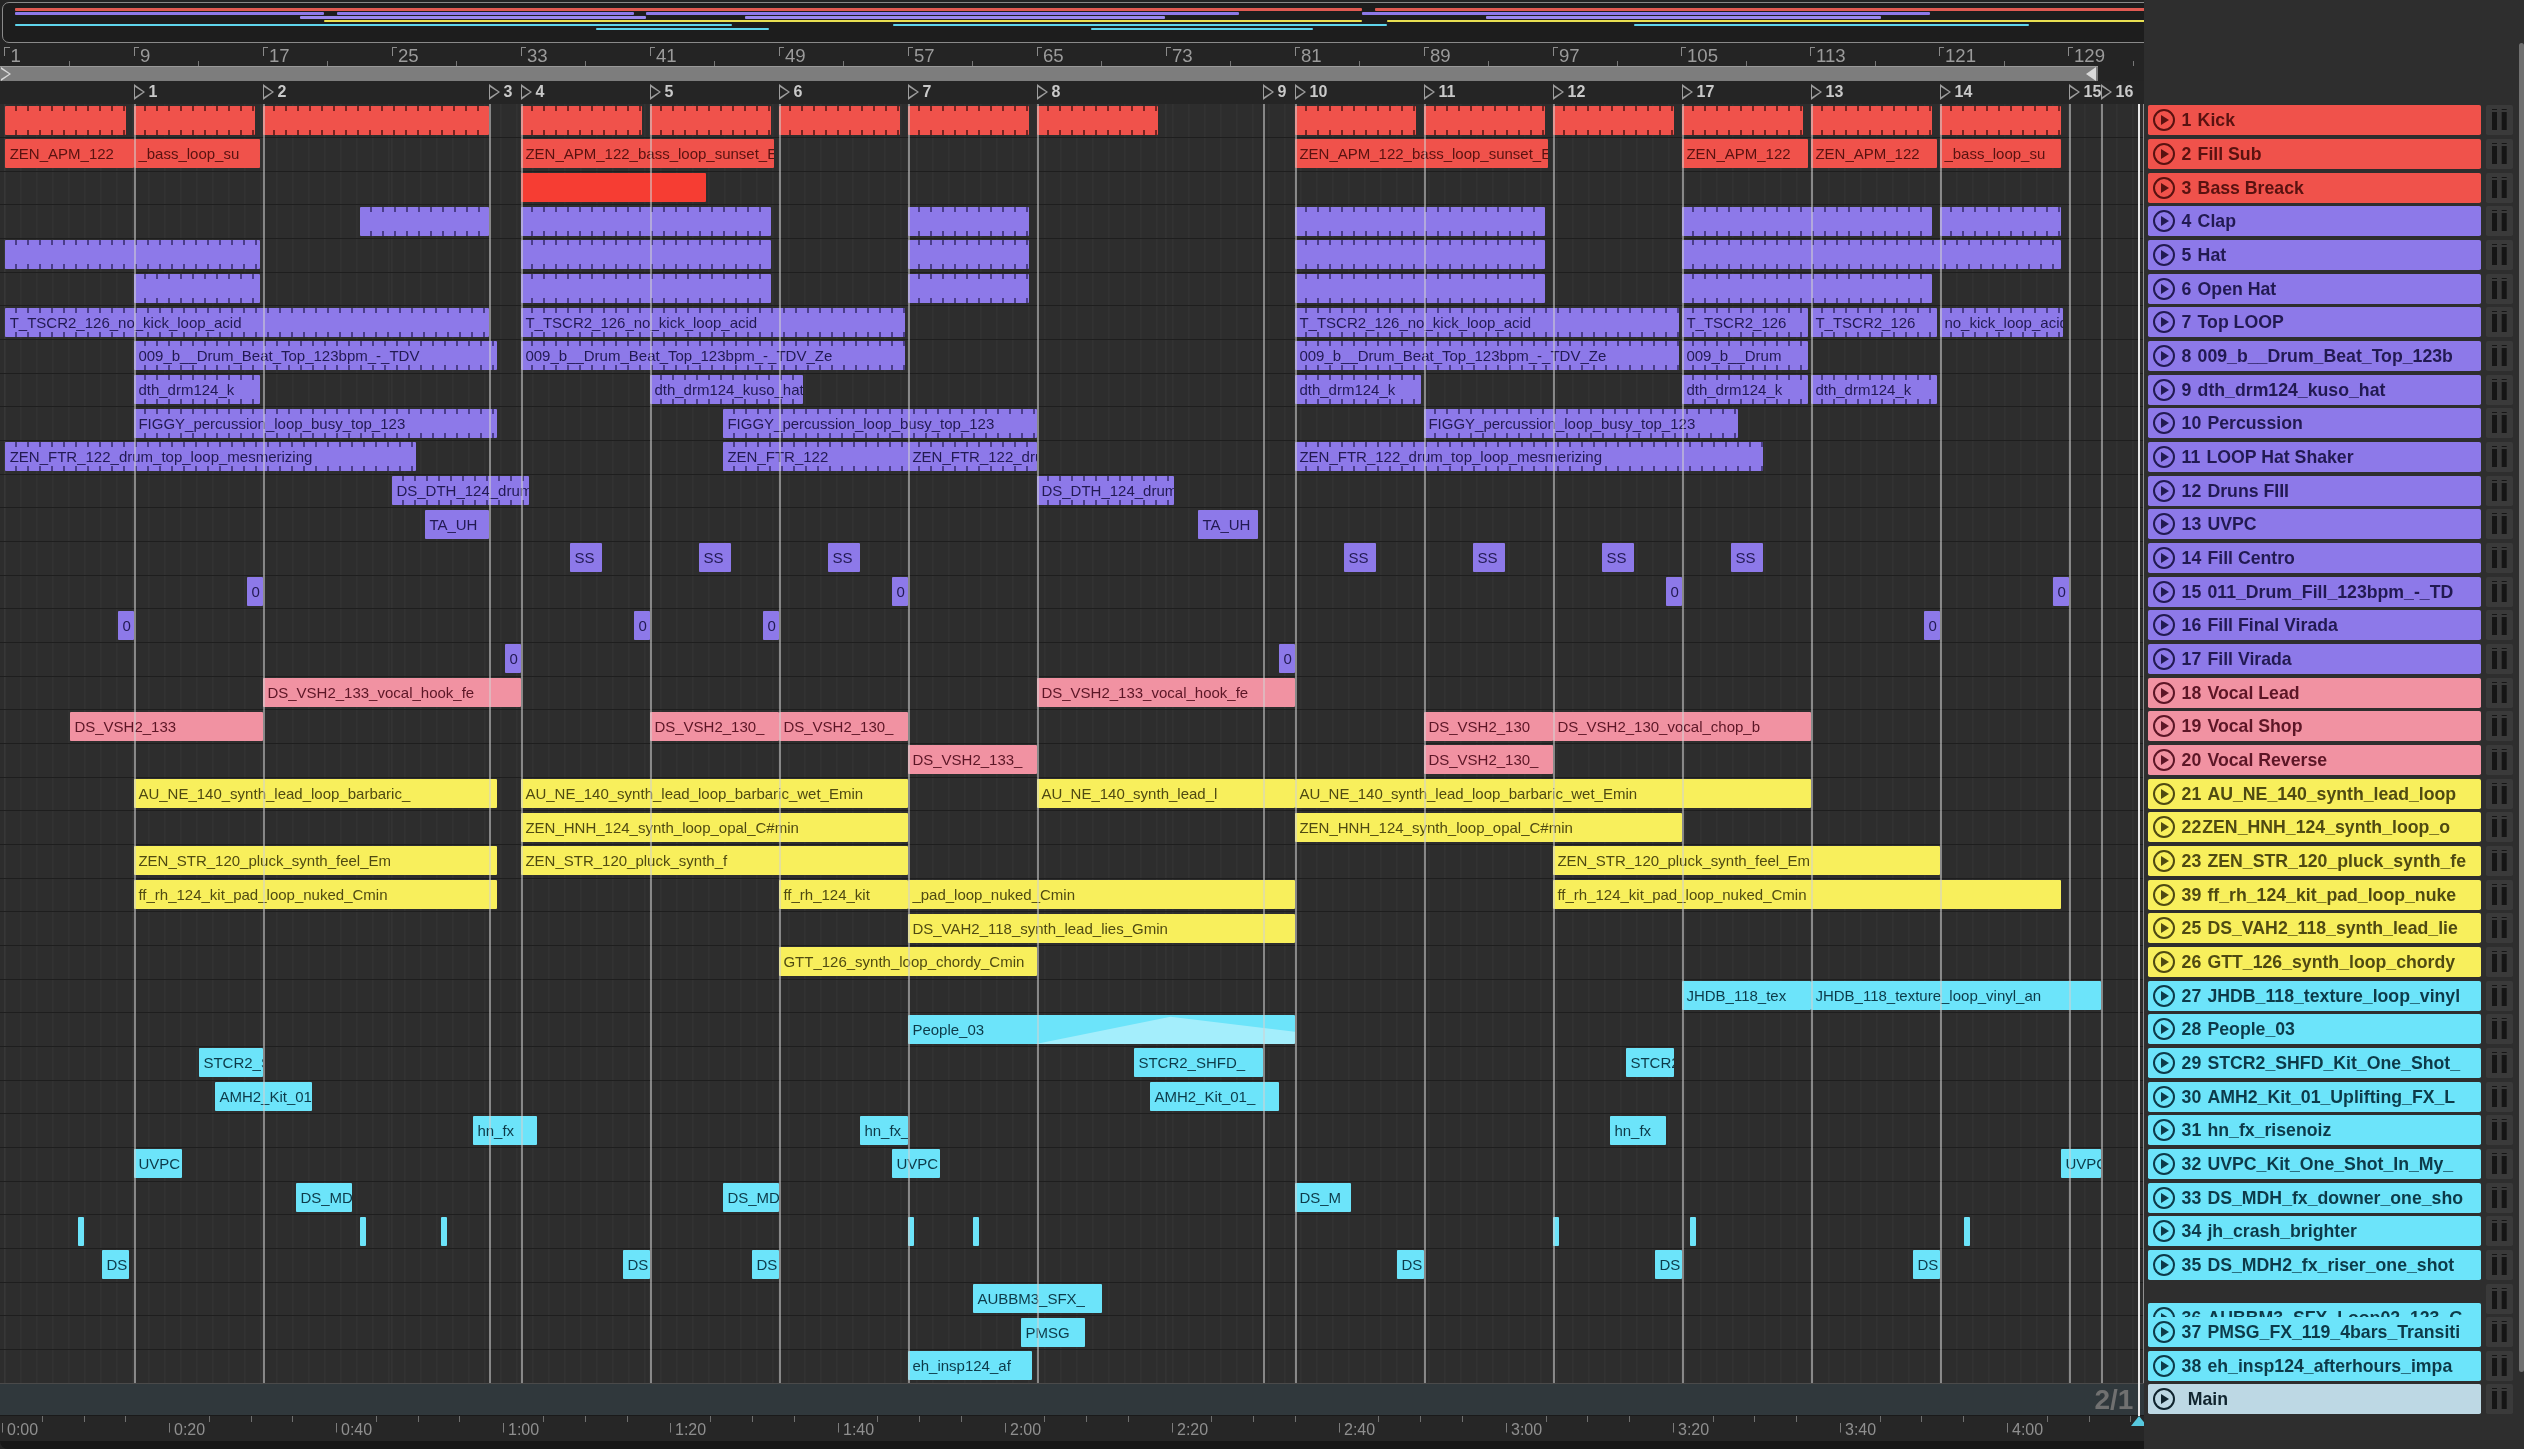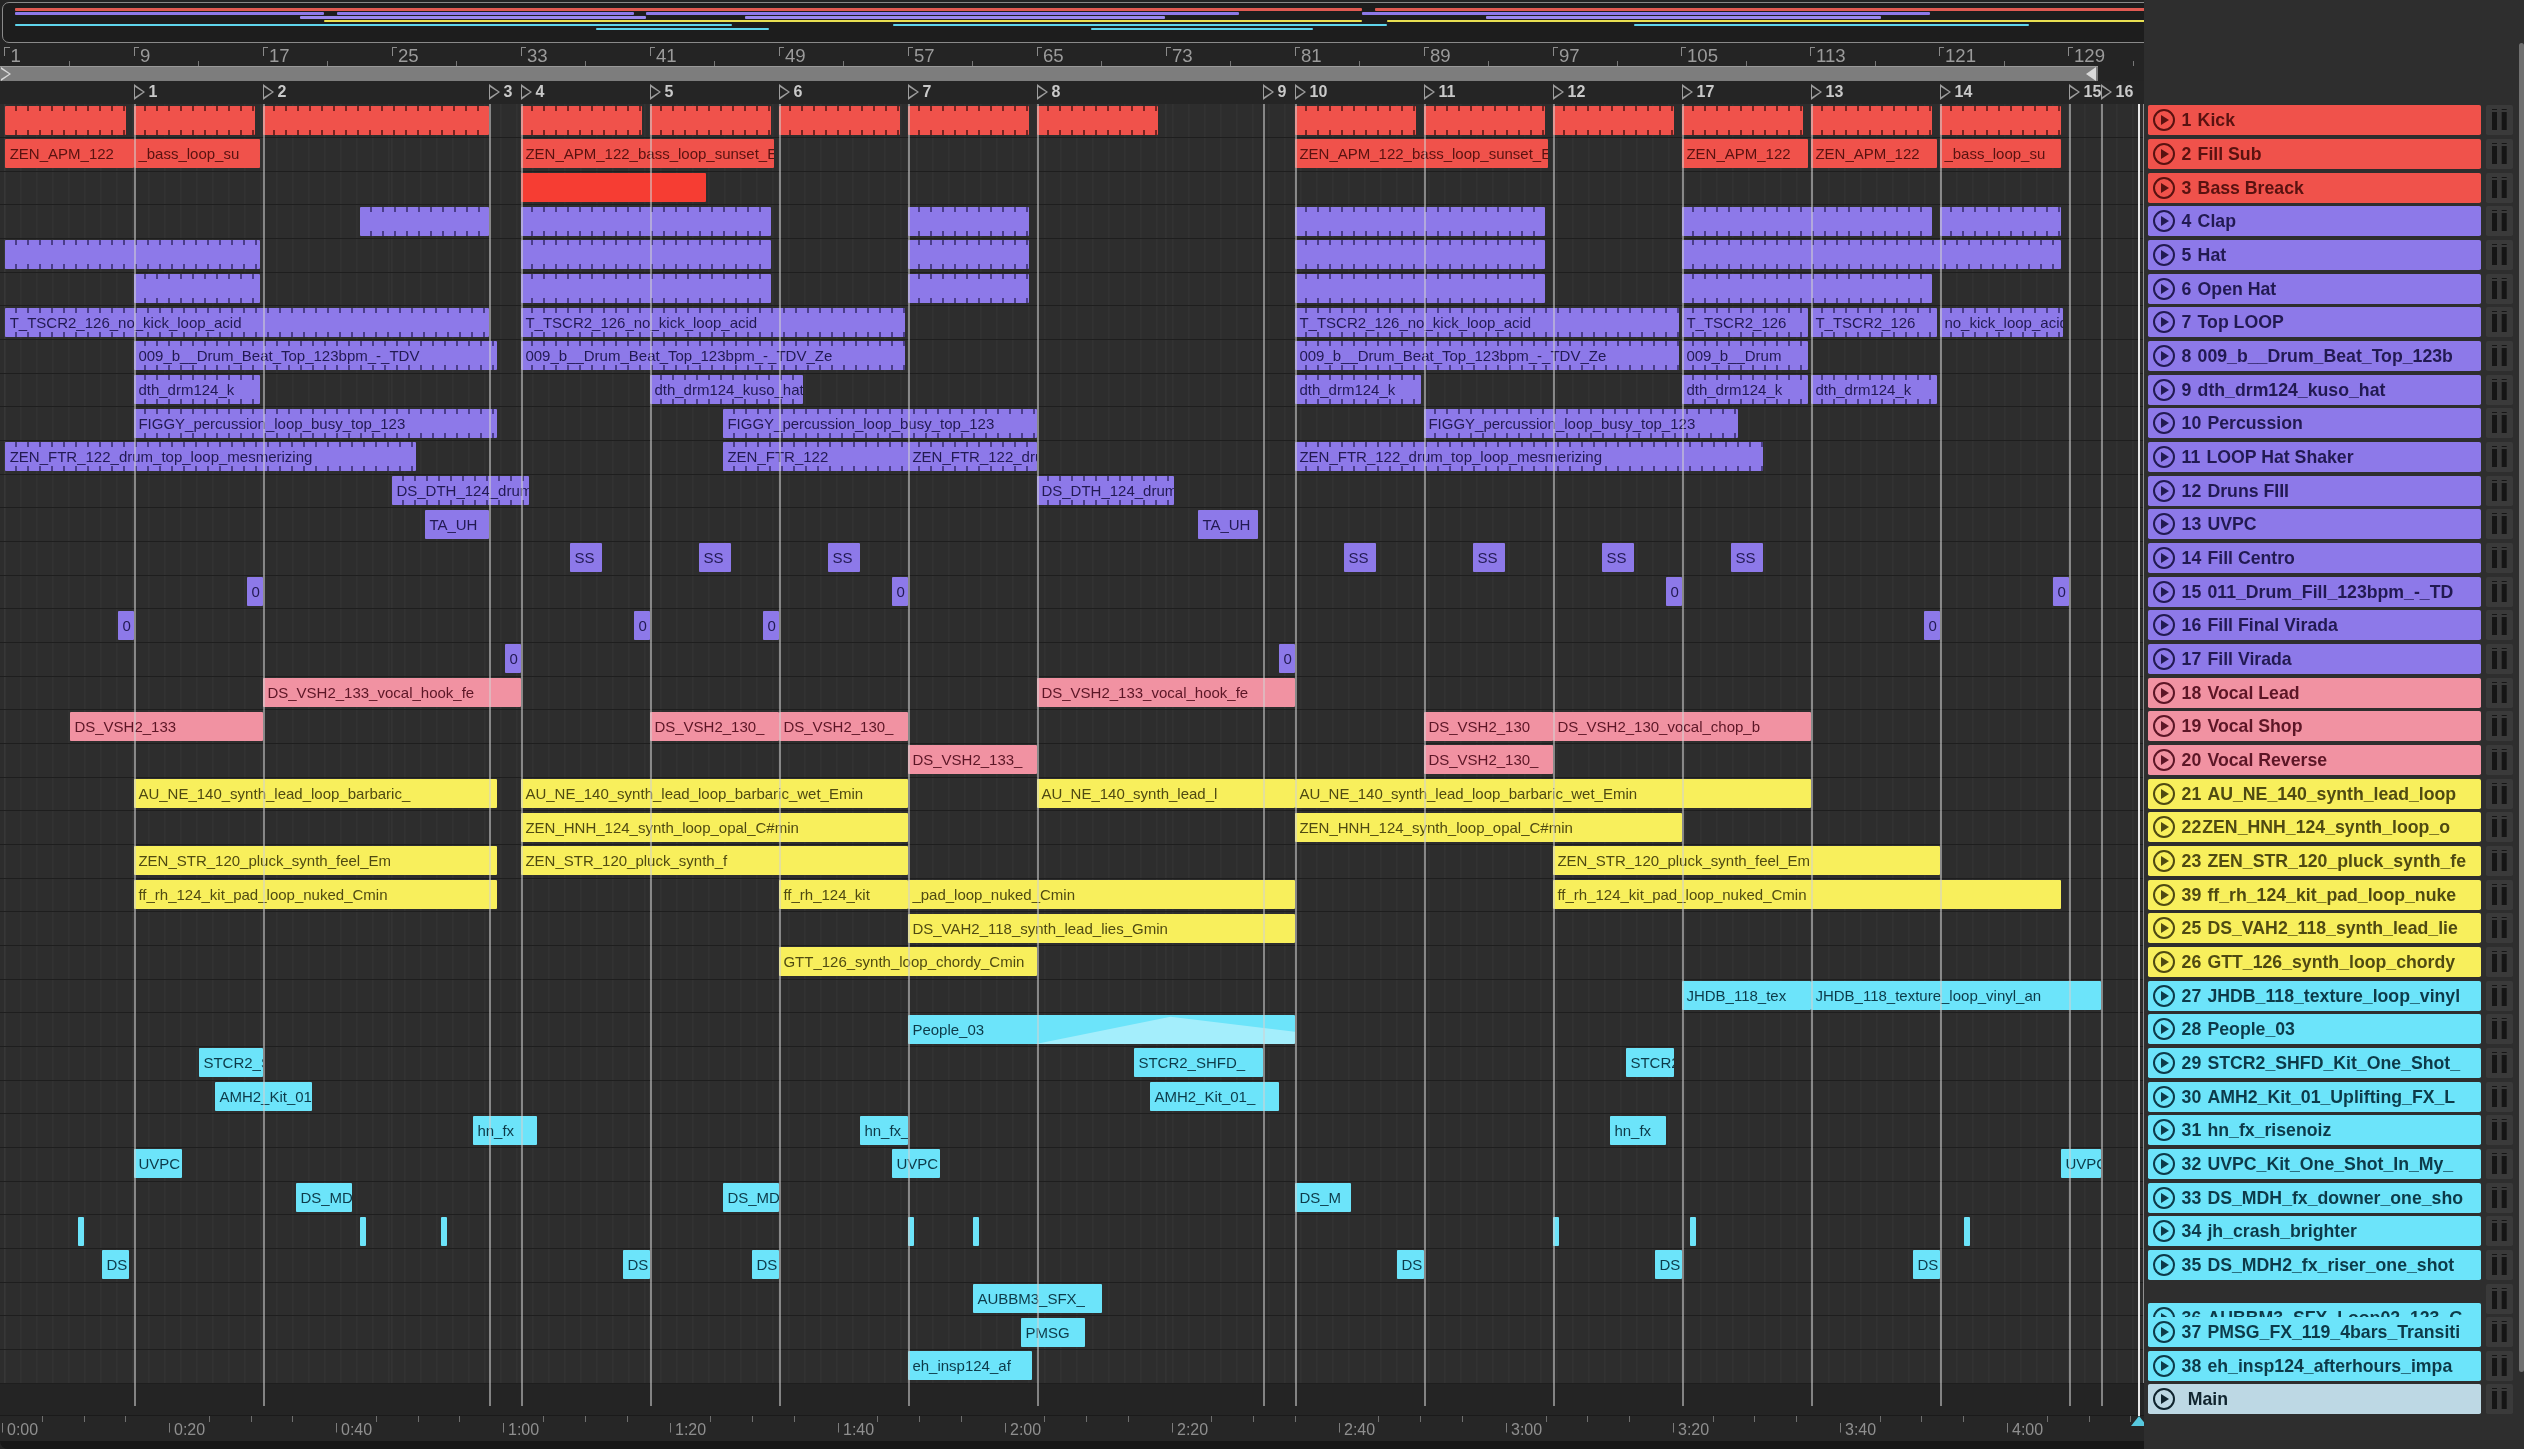--- a/index.html
+++ b/index.html
@@ -488,20 +488,23 @@
       <div class="sectline" style="left: 1295px;"></div>
       <div class="sectline" style="left: 1424px;"></div>
       <div class="sectline" style="left: 1553px;"></div>
       <div class="sectline" style="left: 1682px;"></div>
       <div class="sectline" style="left: 1811px;"></div>
       <div class="sectline" style="left: 1940px;"></div>
       <div class="sectline" style="left: 2069px;"></div>
       <div class="sectline" style="left: 2101px;"></div>
     </div>
 
+  <div id="mainrow">
+    <div id="timesig">2/1</div>
+  </div>
 
   <div id="timeruler">
       <span class="timelab" style="left: 7px;">0:00</span>
       <i class="timetick" style="left: 42px;"></i>
       <i class="timetick" style="left: 84px;"></i>
       <i class="timetick" style="left: 125px;"></i>
       <span class="timelab" style="left: 174px;">0:20</span>
       <i class="timetick" style="left: 209px;"></i>
       <i class="timetick" style="left: 251px;"></i>
       <i class="timetick" style="left: 292px;"></i>

